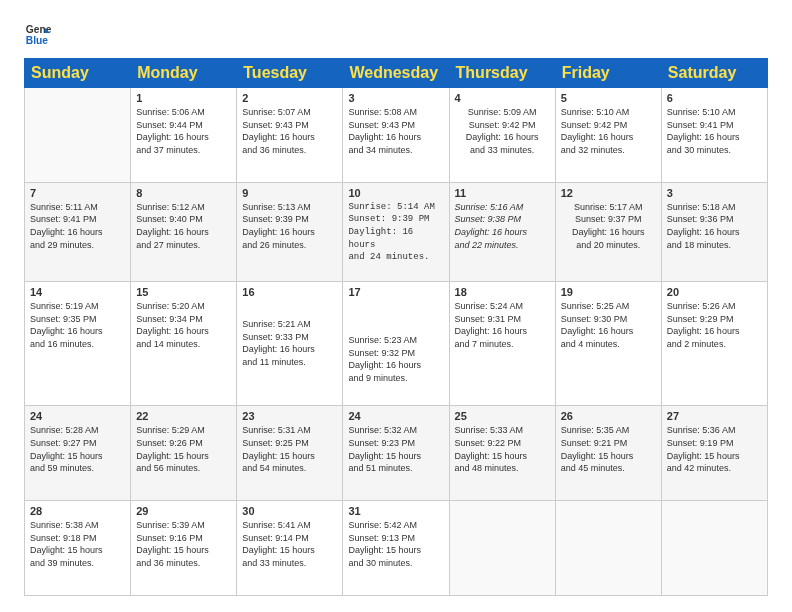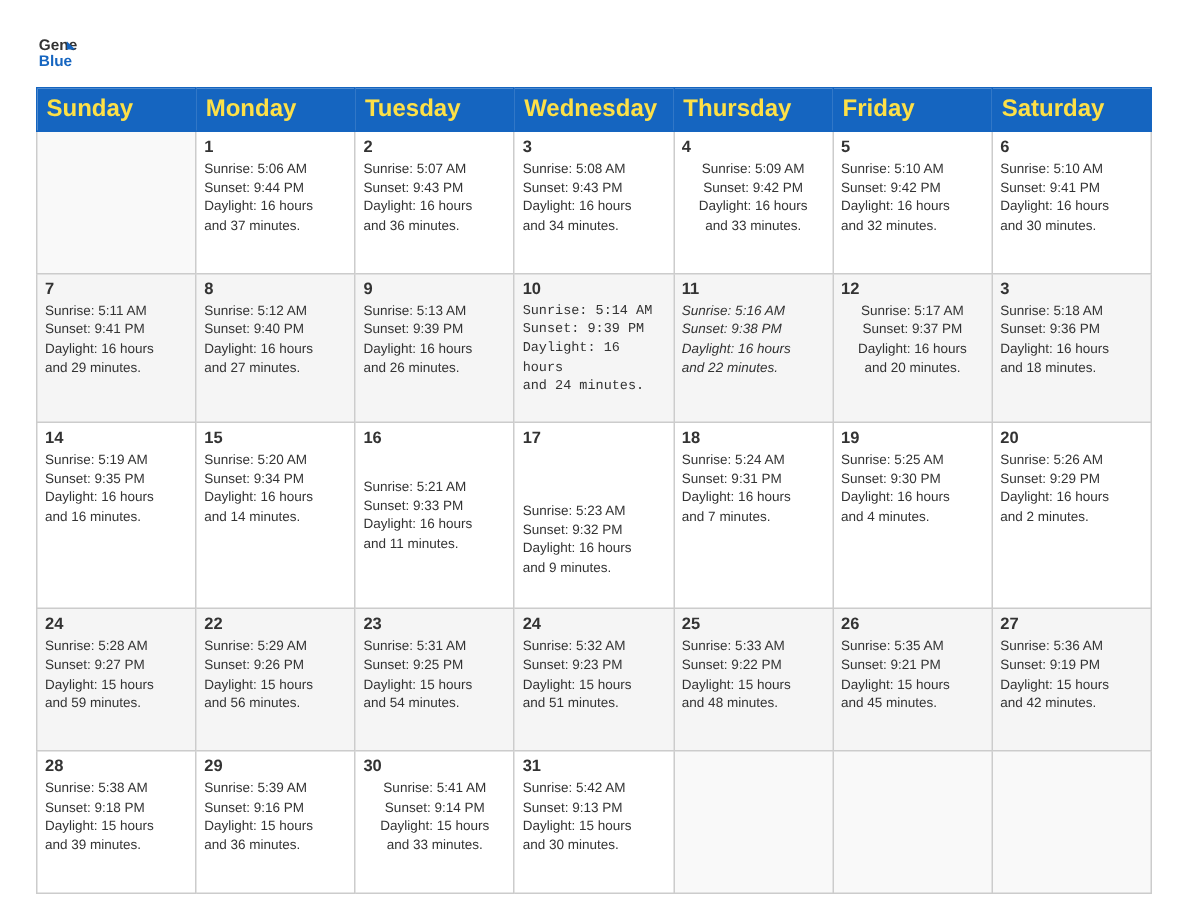--- a/index.html
+++ b/index.html
@@ -341,21 +341,21 @@
           </td>
           <td>
             <span class="day-number">29</span>
             <div class="day-info" style="white-space: pre-line;">Sunrise: 5:39 AM
 Sunset: 9:16 PM
 Daylight: 15 hours
 and 36 minutes.</div>
           </td>
           <td>
             <span class="day-number">30</span>
-            <div class="day-info" style="white-space: pre-line; text-align: center;">Sunrise: 5:41 AM
+            <div class="day-info" style="white-space: pre-line;">Sunrise: 5:41 AM
 Sunset: 9:14 PM
 Daylight: 15 hours
 and 33 minutes.</div>
           </td>
           <td>
             <span class="day-number">31</span>
             <div class="day-info" style="white-space: pre-line;">Sunrise: 5:42 AM
 Sunset: 9:13 PM
 Daylight: 15 hours
 and 30 minutes.</div>

